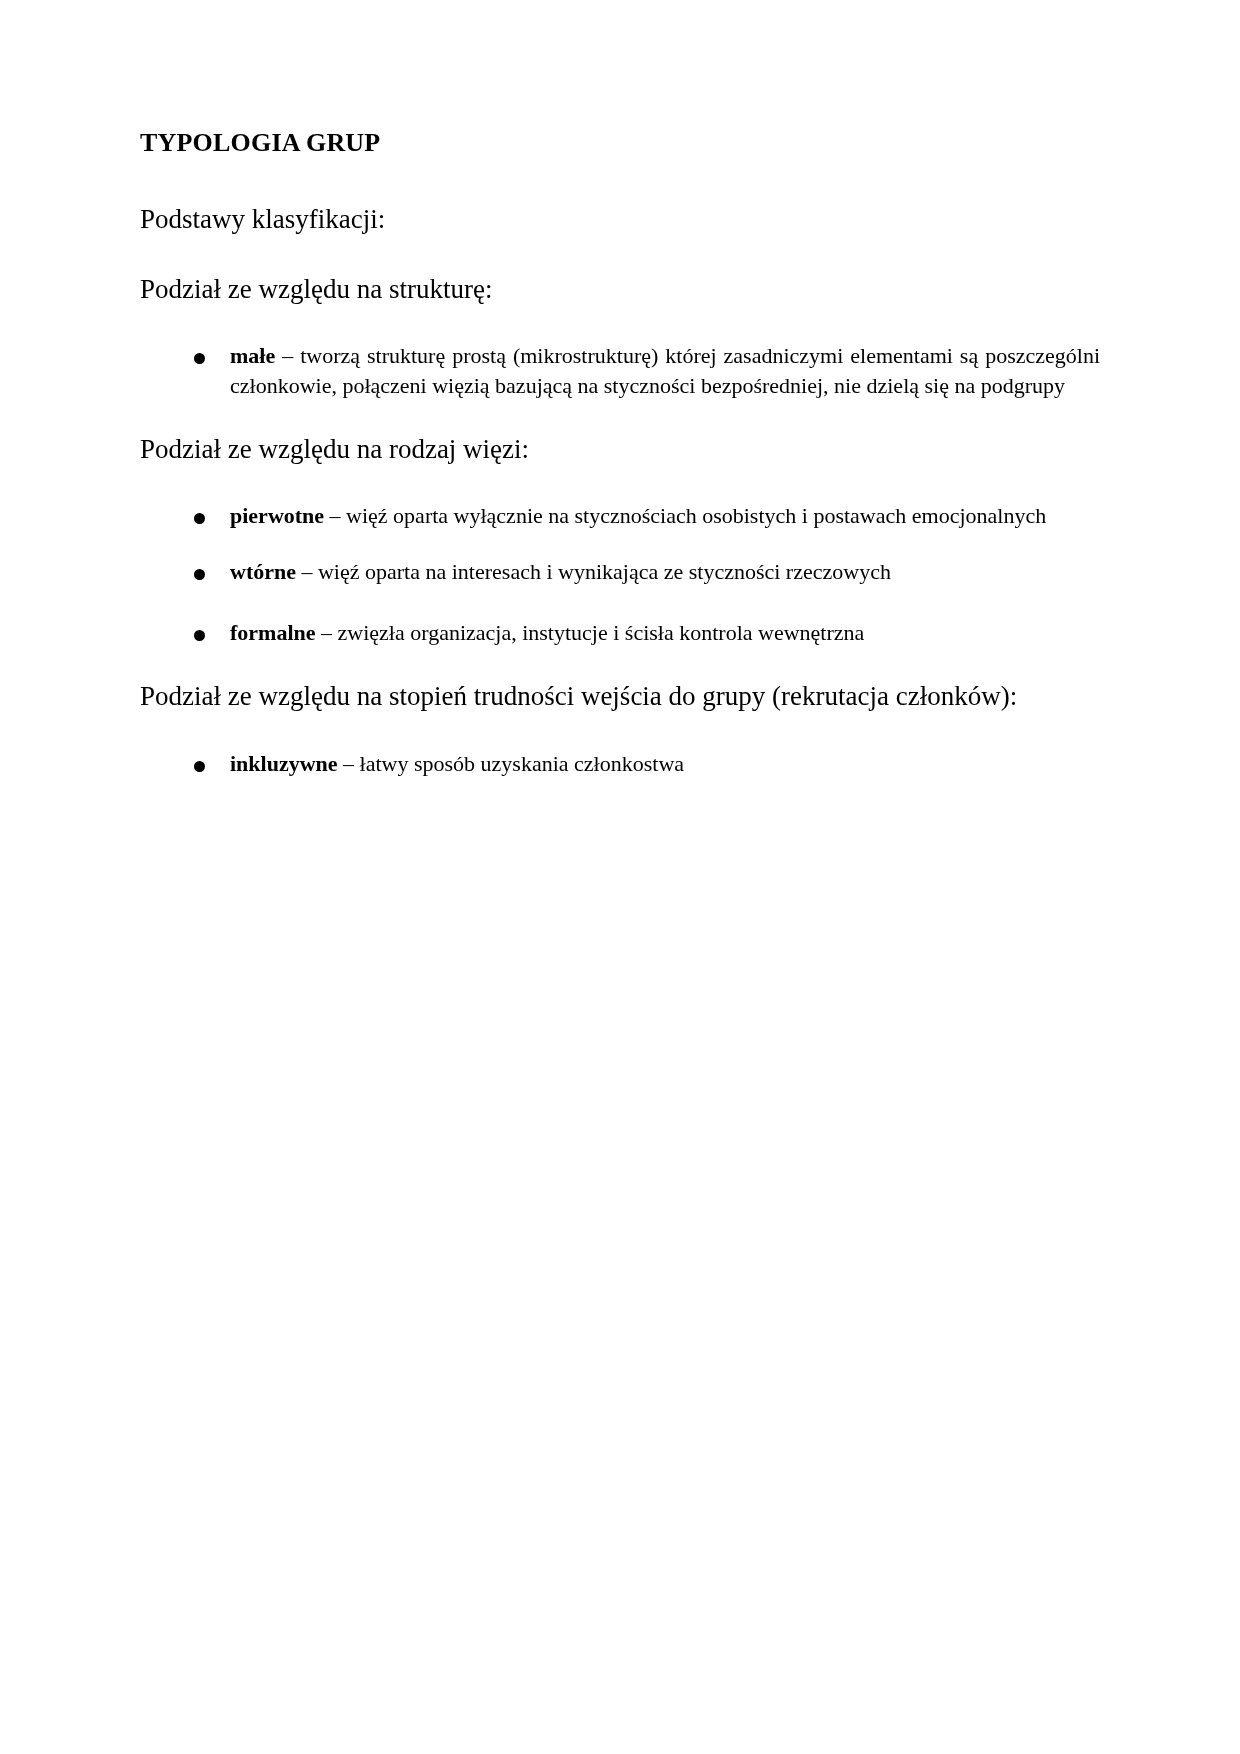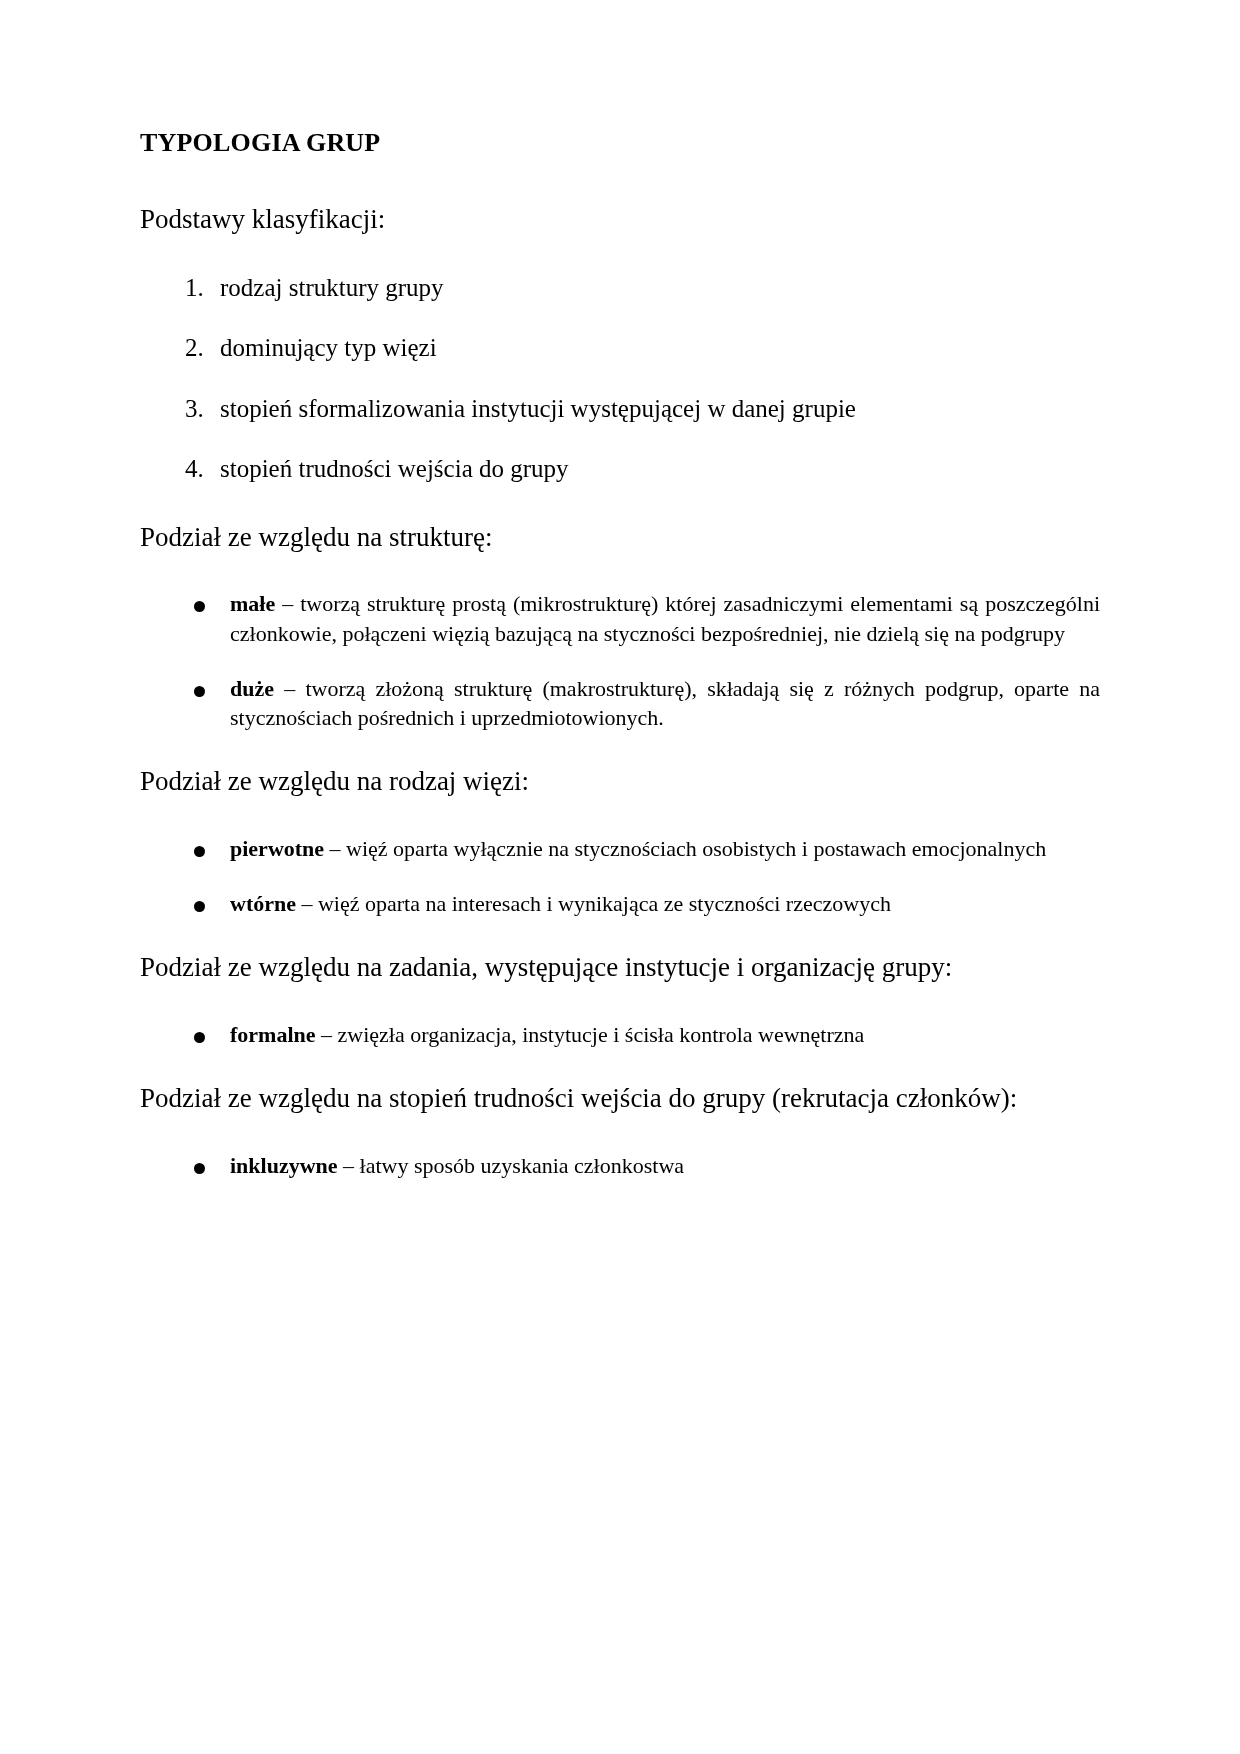--- a/index.html
+++ b/index.html
@@ -87,48 +87,38 @@
 </style>
 </head>
 <body>
 
 <div class="page">
 
   <h1 class="doc-title">TYPOLOGIA GRUP</h1>
 
   <p class="para">Podstawy klasyfikacji:</p>
 
-  <ol class="num-list">
-    <li>rodzaj struktury grupy</li>
-    <li>dominujący typ więzi</li>
-    <li>stopień sformalizowania instytucji występującej w danej grupie</li>
-    <li>stopień trudności wejścia do grupy</li>
-  </ol>
 
   <p class="para">Podział ze względu na strukturę:</p>
   <ul class="bullet-list">
     <li>
       <span class="term">małe</span><span> – </span><span>tworzą strukturę prostą (mikrostrukturę) której zasadniczymi elementami są poszczególni członkowie, połączeni więzią bazującą na styczności bezpośredniej, nie dzielą się na podgrupy</span>
-    </li>
-    <li>
-      <span class="term">duże</span><span> – </span><span>tworzą złożoną strukturę (makrostrukturę), składają się z różnych podgrup, oparte na stycznościach pośrednich i uprzedmiotowionych.</span>
     </li>
   </ul>
 
   <p class="para">Podział ze względu na rodzaj więzi:</p>
   <ul class="bullet-list">
     <li>
       <span class="term">pierwotne</span><span> – </span><span>więź oparta wyłącznie na stycznościach osobistych i postawach emocjonalnych</span>
     </li>
     <li>
       <span class="term">wtórne</span><span> – </span><span>więź oparta na interesach i wynikająca ze styczności rzeczowych</span>
     </li>
   </ul>
 
-  <p class="para">Podział ze względu na zadania, występujące instytucje i organizację grupy:</p>
   <ul class="bullet-list list-tight">
     <li>
       <span class="term">formalne</span><span> – </span><span>zwięzła organizacja, instytucje i ścisła kontrola wewnętrzna</span>
     </li>
   </ul>
 
   <p class="para justify-full">Podział ze względu na stopień trudności wejścia do grupy (rekrutacja członków):</p>
   <ul class="bullet-list list-tight">
     <li>
       <span class="term">inkluzywne</span><span> – </span><span>łatwy sposób uzyskania członkostwa</span>

